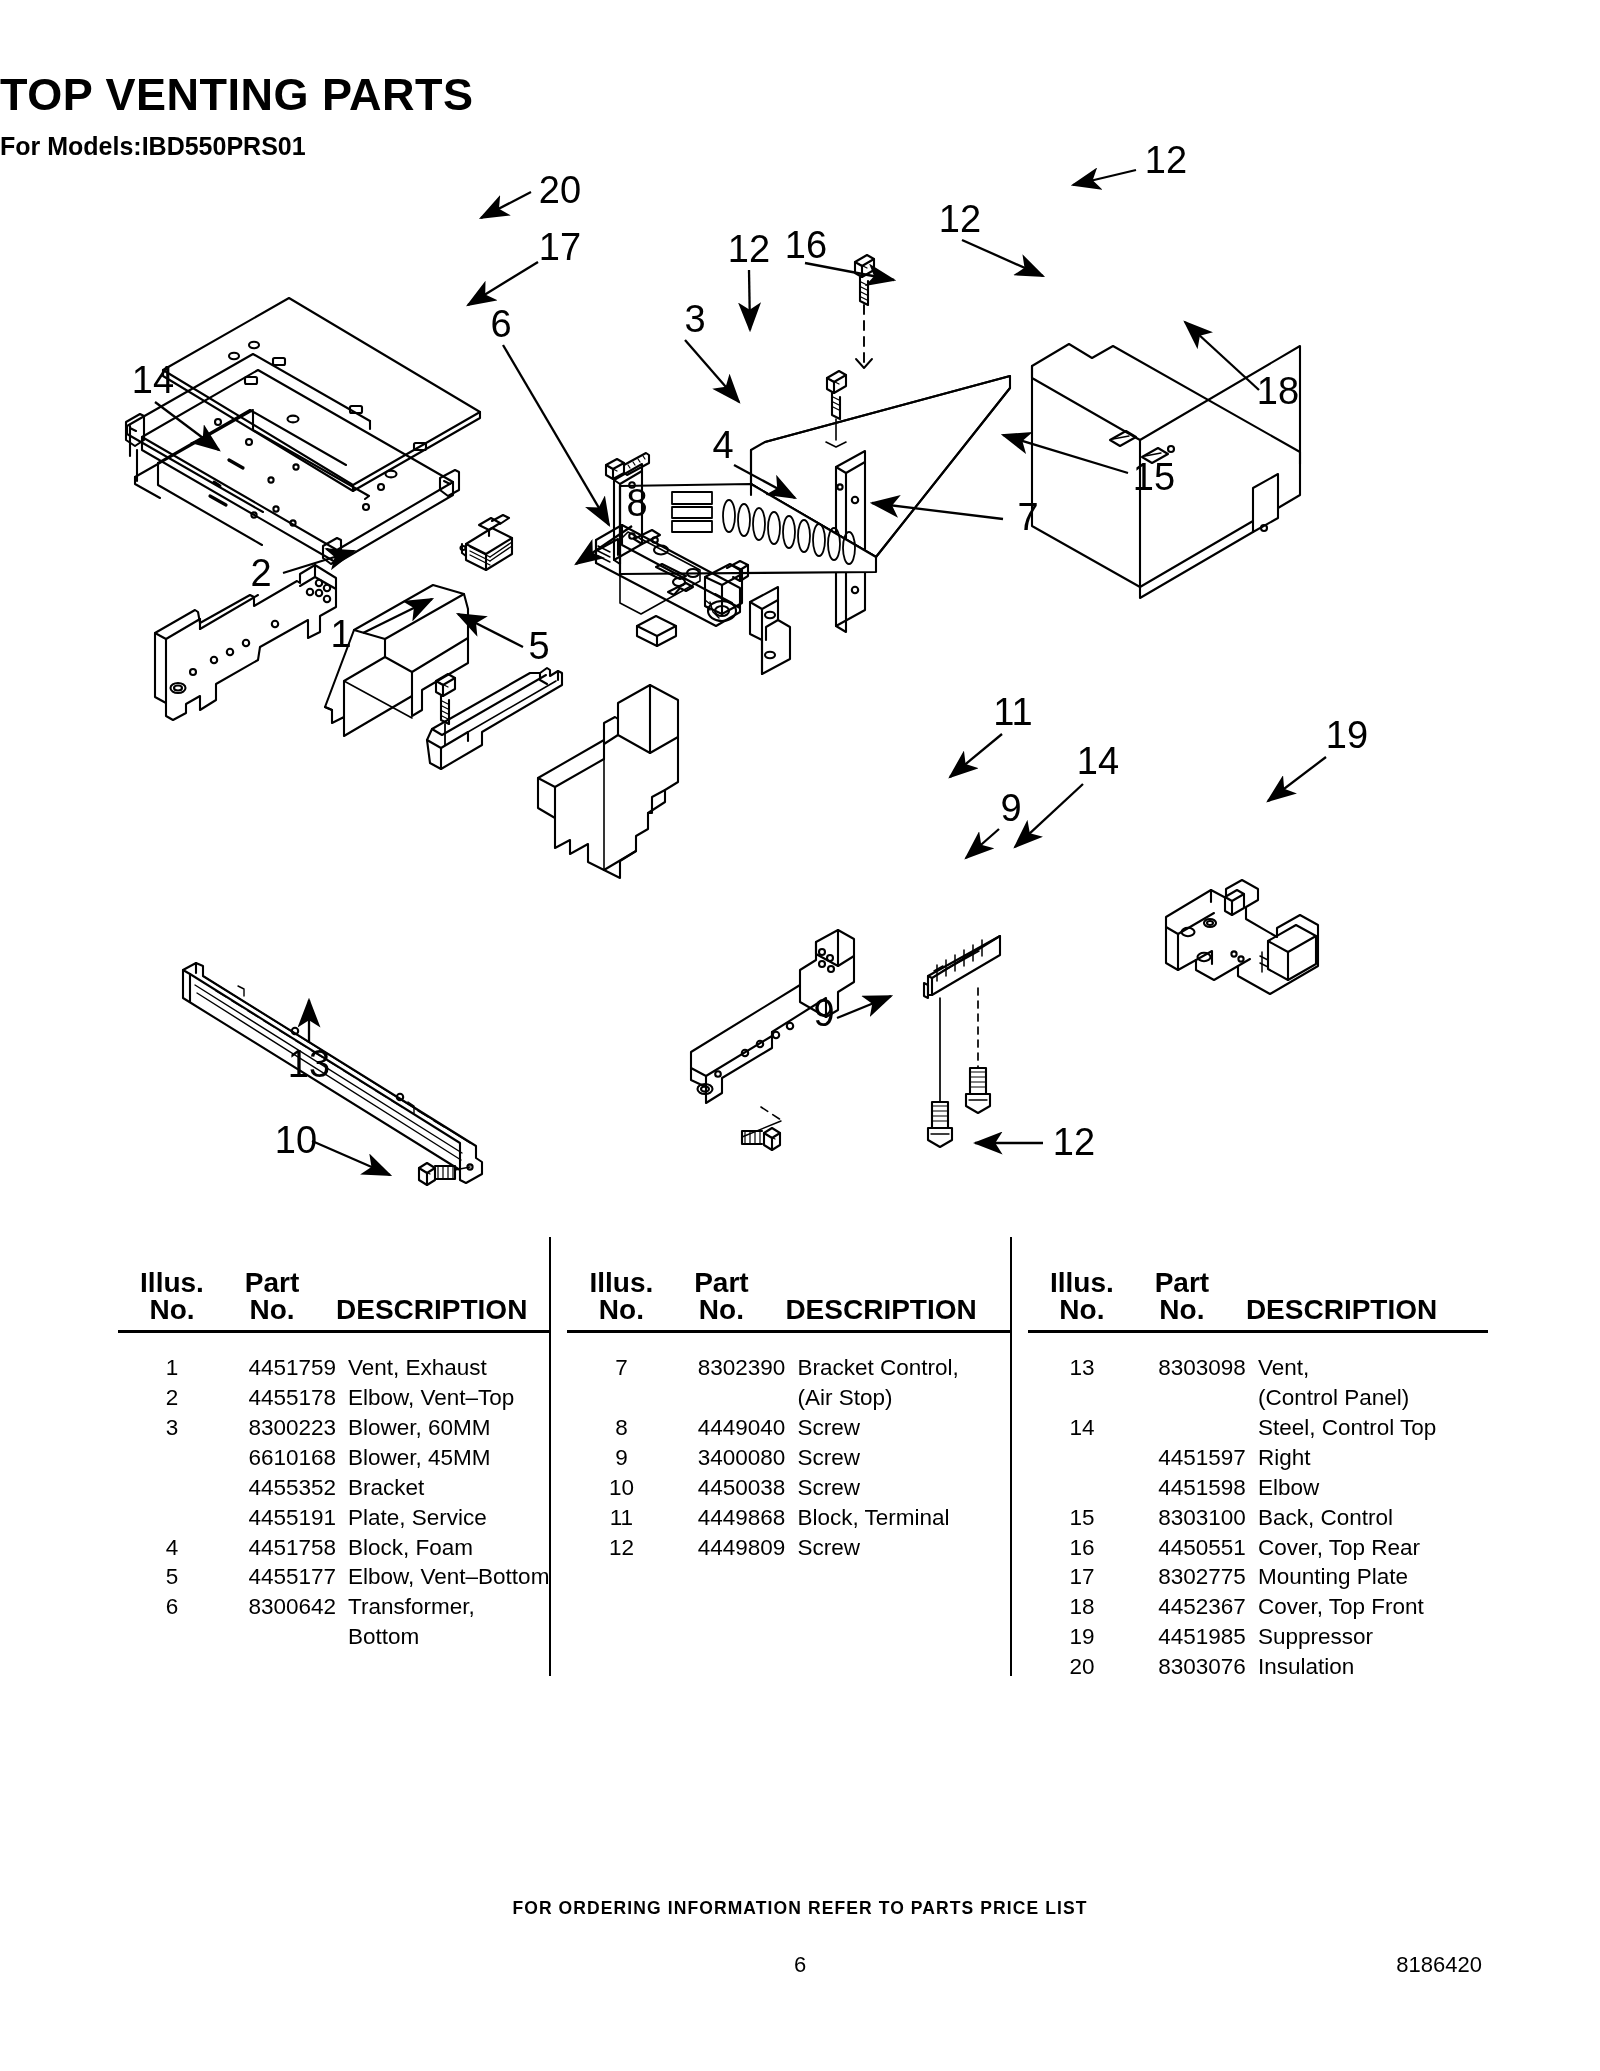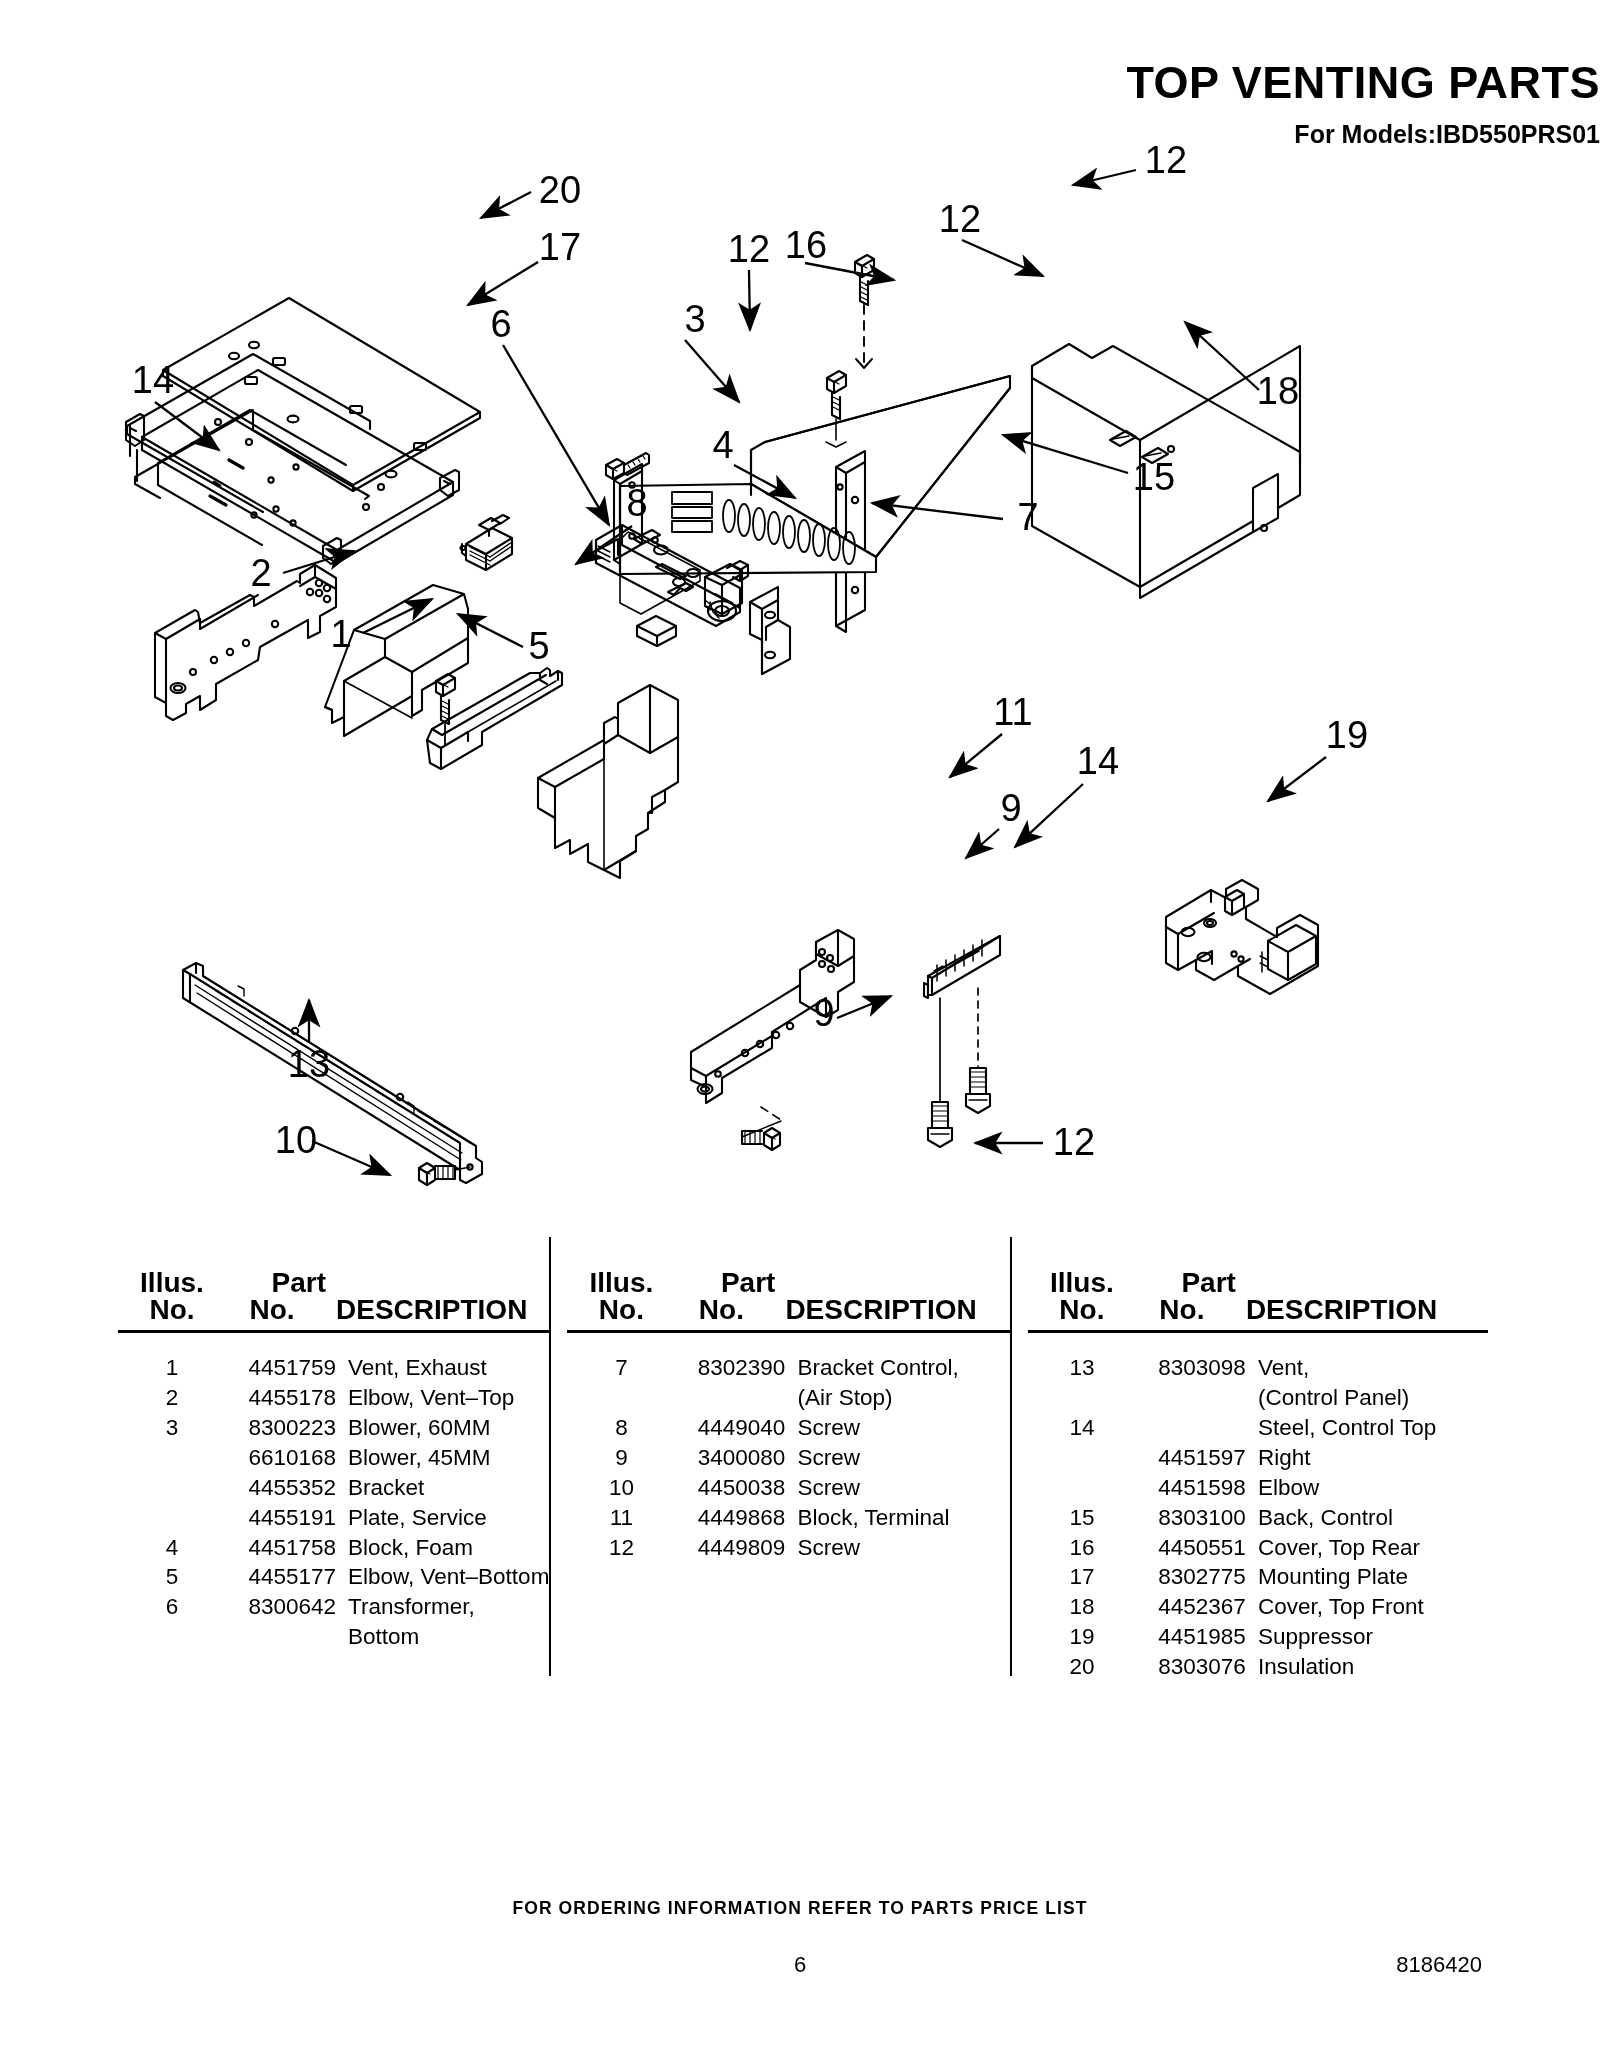--- a/index.html
+++ b/index.html
@@ -12,22 +12,22 @@
     height: 2071px;
     position: relative;
     font-family: "Liberation Sans", sans-serif;
     color: #000000;
     overflow: hidden;
   }
 
   
   #header {
     position: absolute;
-    top: 0; left: 0; right: 0;
-    text-align: right;
+    top: 12px; left: 0; right: 0;
+    text-align: left;
   }
   #doc-title {
     font-size: 45px;
     font-weight: bold;
     letter-spacing: 0.5px;
     margin-top: 60px;
     line-height: 1.0;
   }
   #doc-models {
     font-size: 25px;
@@ -93,21 +93,21 @@
   .col-head .h-illus2 {
     position: absolute;
     left: 8px;  top: 27px;
     width: 92px;
     text-align: center;
   }
   .col-head .h-part {
     position: absolute;
     left: 100px; top: 0;
     width: 108px;
-    text-align: right;
+    text-align: center;
   }
   .col-head .h-part2 {
     position: absolute;
     left: 100px; top: 27px;
     width: 108px;
     text-align: center;
   }
   .col-head .h-desc {
     position: absolute;
     left: 218px; top: 27px;

